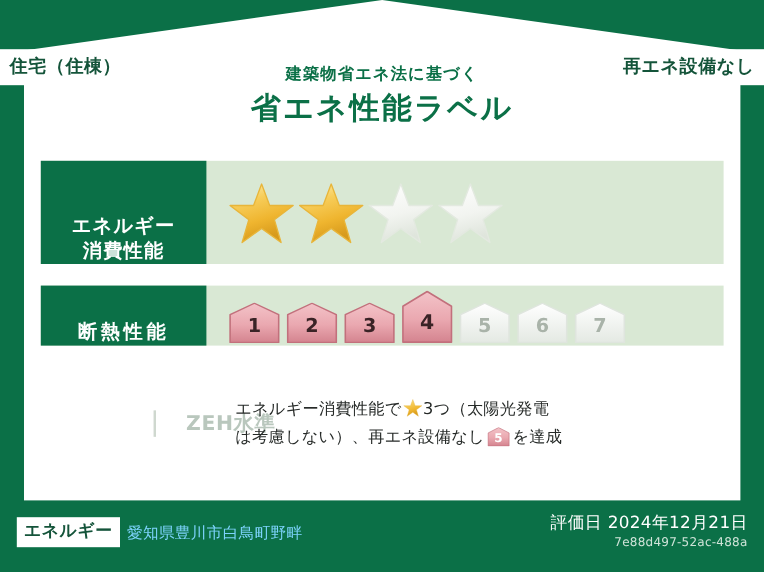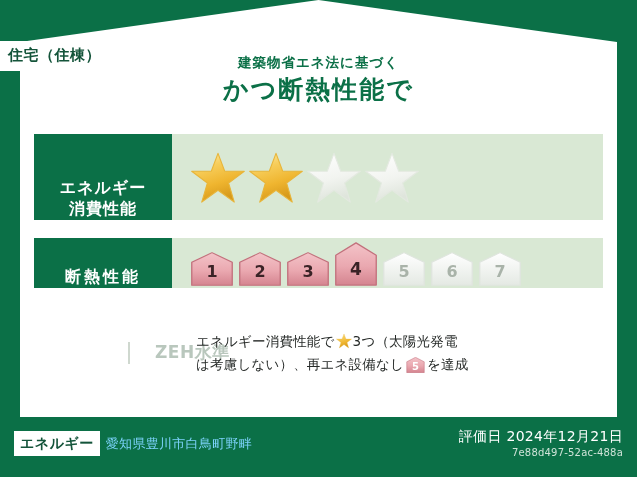--- a/index.html
+++ b/index.html
@@ -267,27 +267,28 @@
     margin-top: 1px;
     white-space: nowrap;
   }
 </style>
 </head>
 <body>
 
 <div id="label-root">
 
   <div class="corner-tag left">住宅（住棟）</div>
+  <div class="corner-tag right">再エネ設備なし</div>
 
   <div class="roof"></div>
   <div class="body-panel"></div>
 
   <div class="titles">
     <div class="title-sub">建築物省エネ法に基づく</div>
-    <div class="title-main">かつ断熱性能で</div>
+    <div class="title-main">省エネ性能ラベル</div>
   </div>
 
   <div class="perf-row" id="row-energy">
     <div class="row-label">
       <span>エネルギー</span>
       <span>消費性能</span>
     </div>
     <div class="row-value">
       <div class="stars" id="star-container">
           <span class="star-wrap"><svg viewBox="0 0 100 100">

